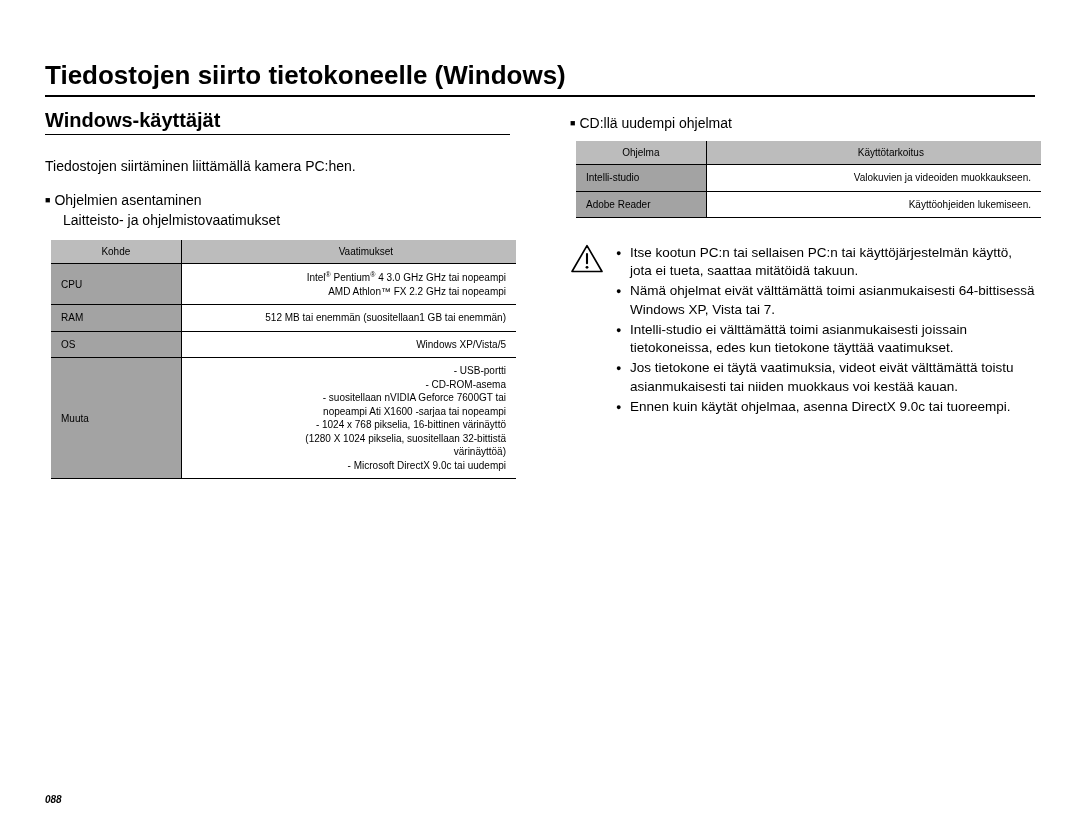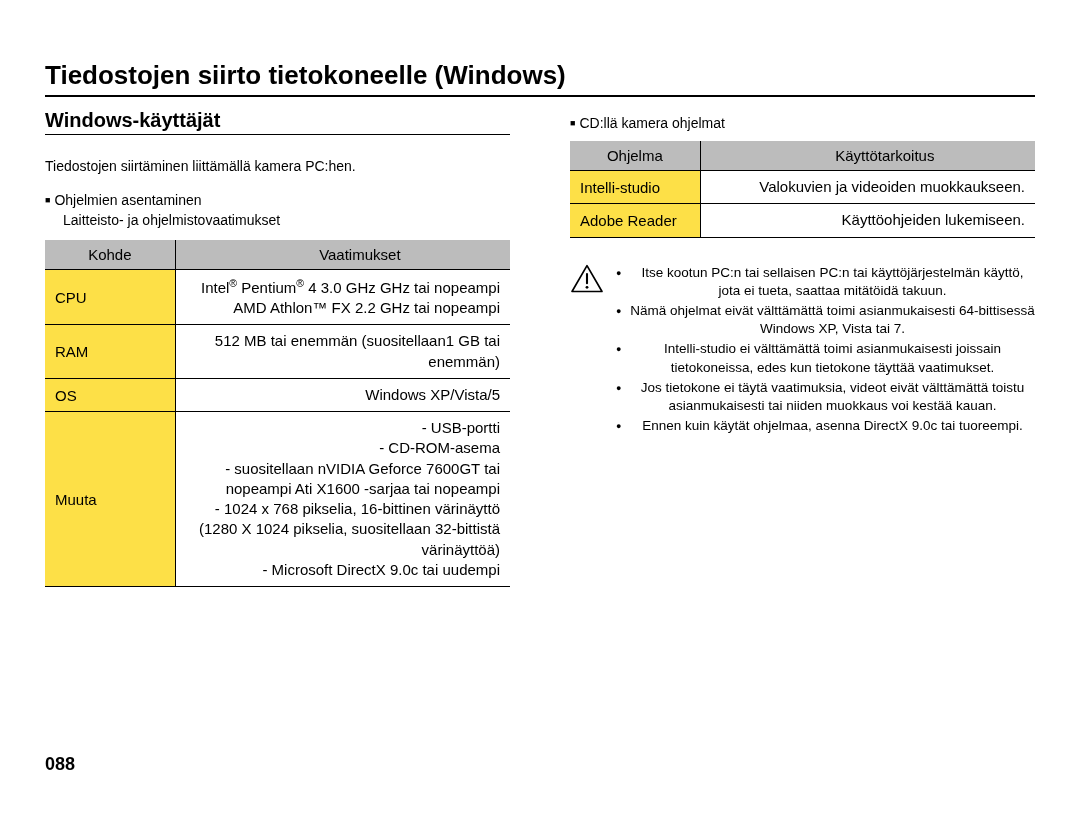--- a/index.html
+++ b/index.html
@@ -59,21 +59,22 @@
     margin-right: 4px;
   }
   .indent {
     margin-left: 18px;
     font-size: 14px;
     margin-bottom: 12px;
   }
   table {
     border-collapse: collapse;
     width: 100%;
-    font-size: 15px;
+    font-size: 10px;
+    margin-left: 6px;
   }
   th, td {
     text-align: left;
     padding: 6px 10px;
     vertical-align: middle;
     font-weight: normal;
   }
   thead th {
     background: #bcbcbc;
     text-align: center;
@@ -87,21 +88,21 @@
     border-right: none;
     padding-left: 44px;
   }
   tbody td {
     border-top: 1px solid #000;
   }
   tbody tr:last-child td {
     border-bottom: 1px solid #000;
   }
   tbody td.key {
-    background: #fde047;
+    background: #a3a3a3;
     width: 28%;
     border-right: 1px solid #000;
   }
   td.val {
     line-height: 1.35;
     text-align: right;
   }
 
   .warn-box {
     display: flex;
@@ -114,39 +115,39 @@
     flex: 0 0 34px;
   }
   .warn-icon svg {
     width: 34px;
     height: 30px;
   }
   ul.bullets {
     list-style: none;
     padding: 0;
     margin: 0;
-    text-align: center;
   }
   ul.bullets li {
     position: relative;
     padding-left: 14px;
     margin-bottom: 2px;
   }
   ul.bullets li::before {
     content: "●";
     font-size: 9px;
     position: absolute;
     left: 0;
     top: 3px;
   }
   .page-num {
     position: absolute;
     left: 45px;
-    bottom: 40px;
-    font-size: 18px;
+    bottom: 10px;
+    font-size: 10px;
+    font-style: italic;
     font-weight: bold;
   }
   sup {
     font-size: 0.7em;
   }
 </style>
 </head>
 <body>
 
 <div class="page">
@@ -189,21 +190,21 @@
             <tr>
               <td class="key">Muuta</td>
               <td class="val">- USB-portti<br>- CD-ROM-asema<br>- suositellaan nVIDIA Geforce 7600GT tai<br>&nbsp;&nbsp;nopeampi Ati X1600 -sarjaa tai nopeampi<br>- 1024 x 768 pikselia, 16-bittinen värinäyttö<br>&nbsp;&nbsp;(1280 X 1024 pikselia, suositellaan 32-bittistä<br>&nbsp;&nbsp;värinäyttöä)<br>- Microsoft DirectX 9.0c tai uudempi</td>
             </tr>
           </tbody>
       </table>
     </div>
 
     <div class="col">
       <div class="sub-heading" style="margin-top:6px;margin-bottom:10px;">
-        <span class="sq">■</span><span>CD:llä kamera ohjelmat</span>
+        <span class="sq">■</span><span>CD:llä uudempi ohjelmat</span>
       </div>
 
       <table>
         <thead>
           <tr>
             <th>Ohjelma</th>
             <th>Käyttötarkoitus</th>
           </tr>
         </thead>
         <tbody id="cd-body">

